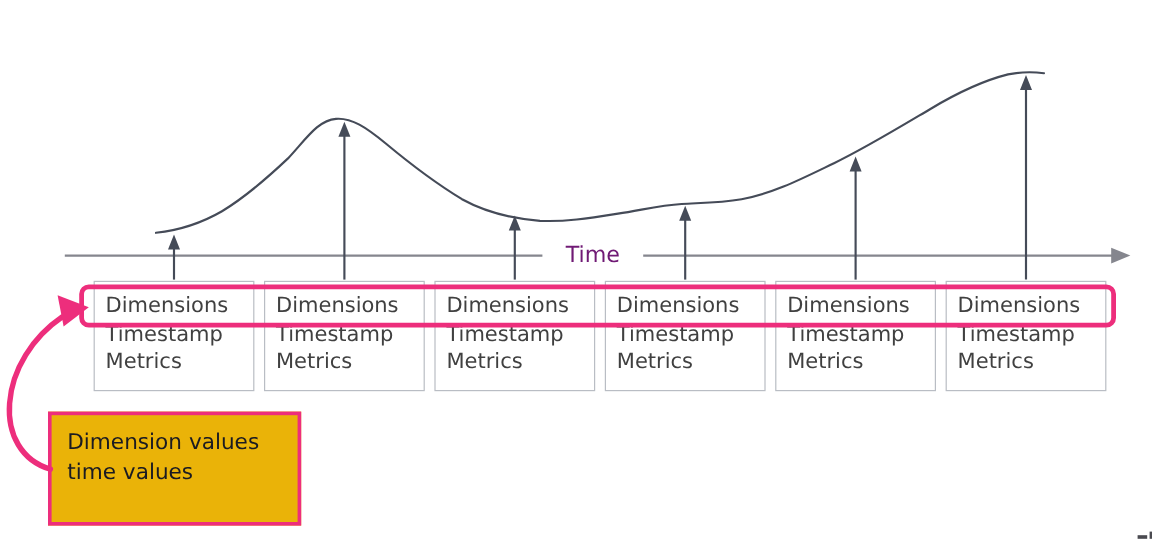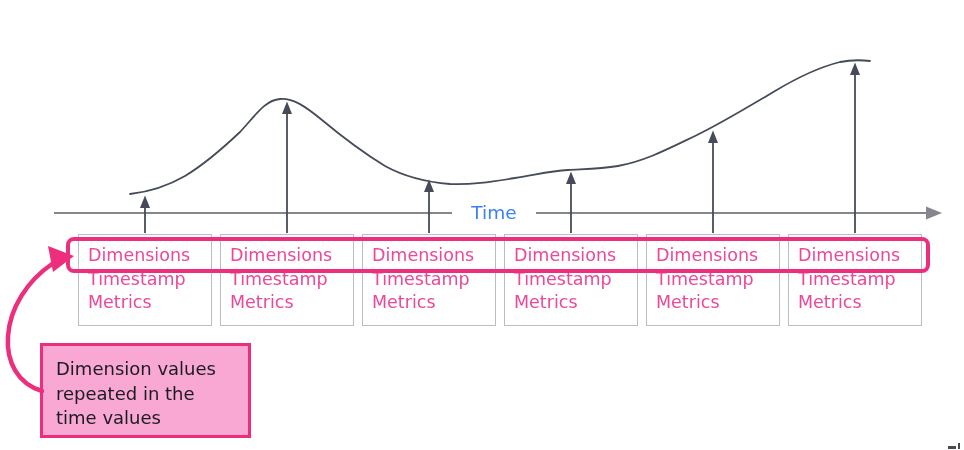--- a/index.html
+++ b/index.html
@@ -18,33 +18,33 @@
     width: 964px; height: 450px;
   }
   .axis-label {
     position: absolute;
     left: 452px; top: 199px;
     width: 84px; height: 27px;
     background: #ffffff;
     text-align: center;
     font-size: 18.5px;
     line-height: 27px;
-    color: #3b82f6;
+    color: #701a75;
   }
   .record-box {
     position: absolute;
     top: 234px;
     width: 134px;
     height: 92px;
     background: #ffffff;
     border: 1.5px solid #b9bdc4;
     padding: 9px 0 0 9px;
     font-size: 17.5px;
     line-height: 23.5px;
-    color: #ec4899;
+    color: #404040;
     white-space: nowrap;
   }
   .record-box span { display: block; }
   .box-1 { left: 78px; }
   .box-2 { left: 220px; }
   .box-3 { left: 362px; }
   .box-4 { left: 504px; }
   .box-5 { left: 646px; }
   .box-6 { left: 788px; }
   .dimensions-highlight {
@@ -52,21 +52,21 @@
     left: 66px; top: 237px;
     width: 864px; height: 36px;
     border: 4px solid #ED2E7C;
     border-radius: 8px;
     background: transparent;
   }
   .callout {
     position: absolute;
     left: 40px; top: 343px;
     width: 211px; height: 95px;
-    background: #f9a8d4;
+    background: #eab308;
     border: 3px solid #ED2E7C;
     padding: 11px 0 0 13px;
     font-size: 18px;
     line-height: 24.5px;
     color: #1b1b22;
     white-space: nowrap;
   }
   .callout span { display: block; }
   svg { display: block; }
 </style>
@@ -153,21 +153,20 @@
   <div class="record-box box-6">
     <span>Dimensions</span>
     <span>Timestamp</span>
     <span>Metrics</span>
   </div>
 
   <div class="dimensions-highlight"></div>
 
   <div class="callout">
     <span>Dimension values</span>
-    <span>repeated in the</span>
     <span>time values</span>
   </div>
 
   <svg class="layer" width="964" height="450" viewBox="0 0 964 450" style="pointer-events:none">
     <path d="M 42 391
              C 18 384, 6 362, 8 336
              C 10 308, 27 281, 52 264" fill="none" stroke="#ED2E7C" stroke-width="4.5" stroke-linecap="round"></path>
     <polygon points="74,256 48,246 53,272" fill="#ED2E7C"></polygon>
     <g fill="#4a4a50">
       <rect x="948" y="446" width="8" height="3"></rect>

